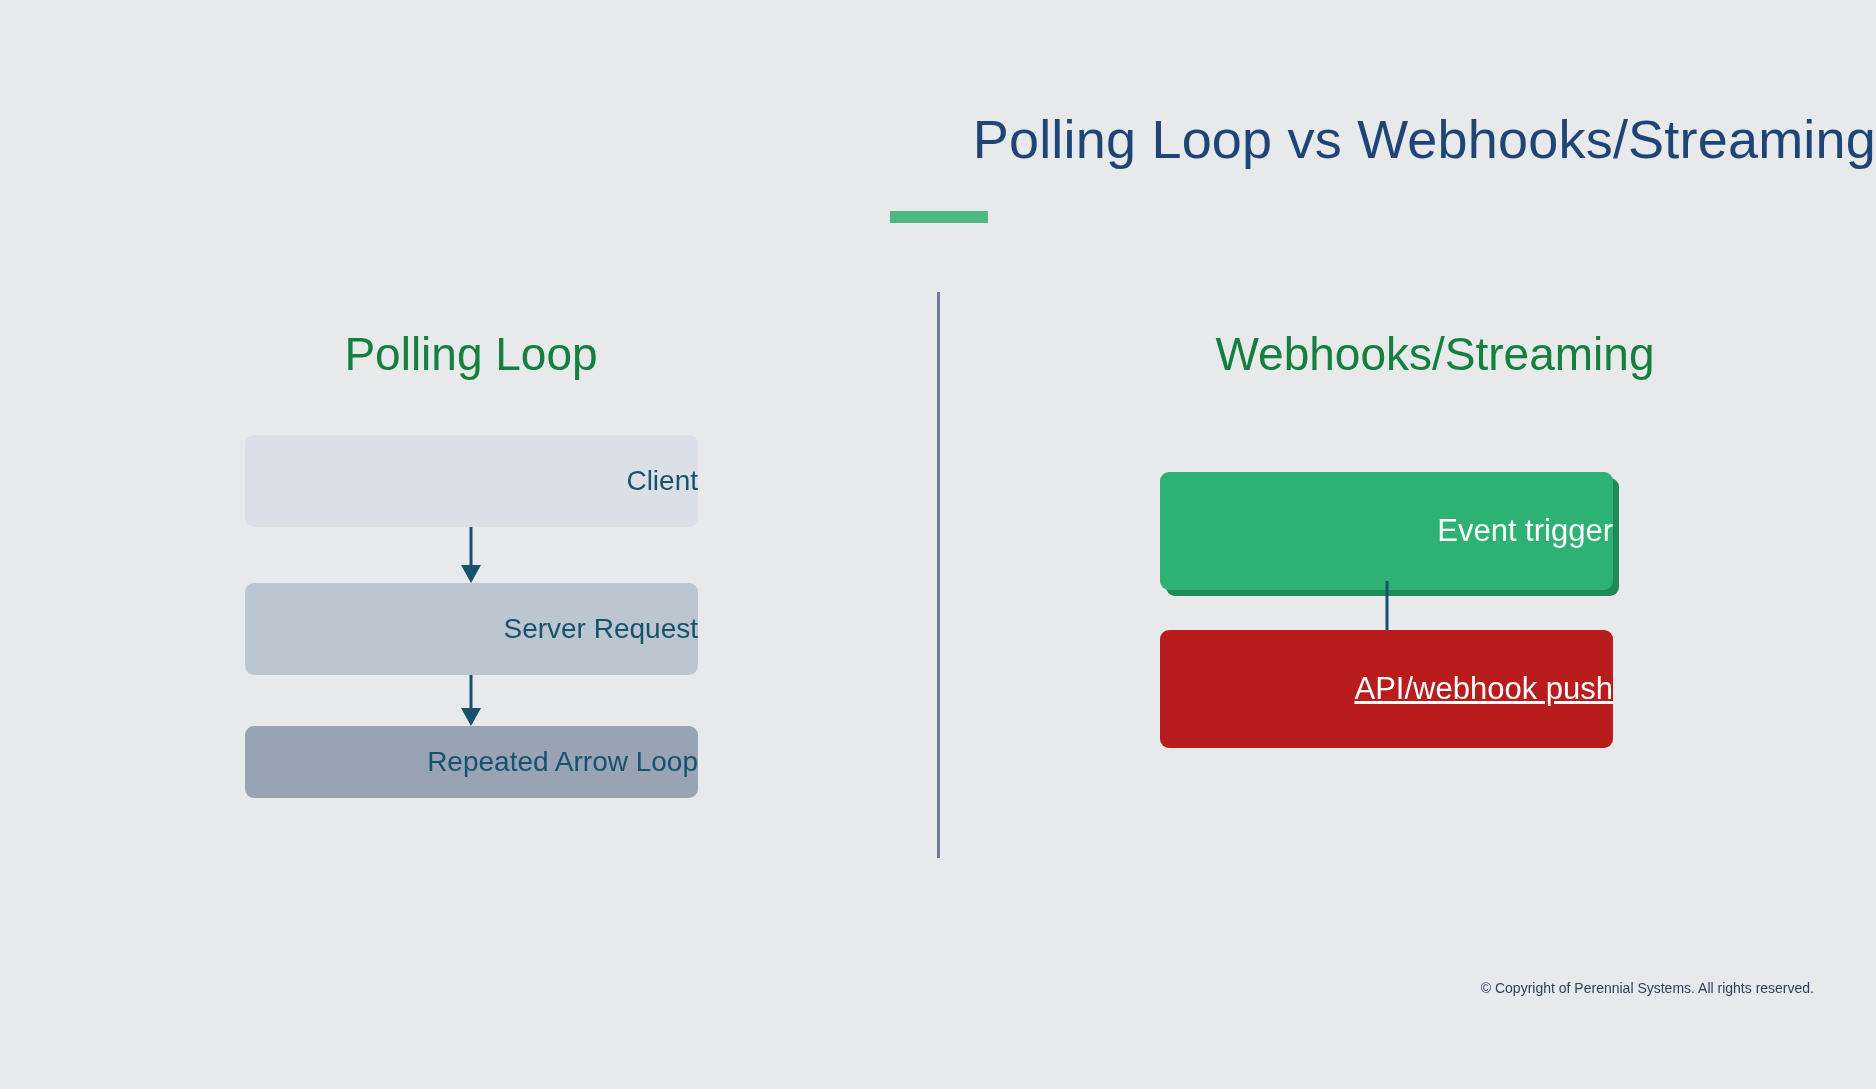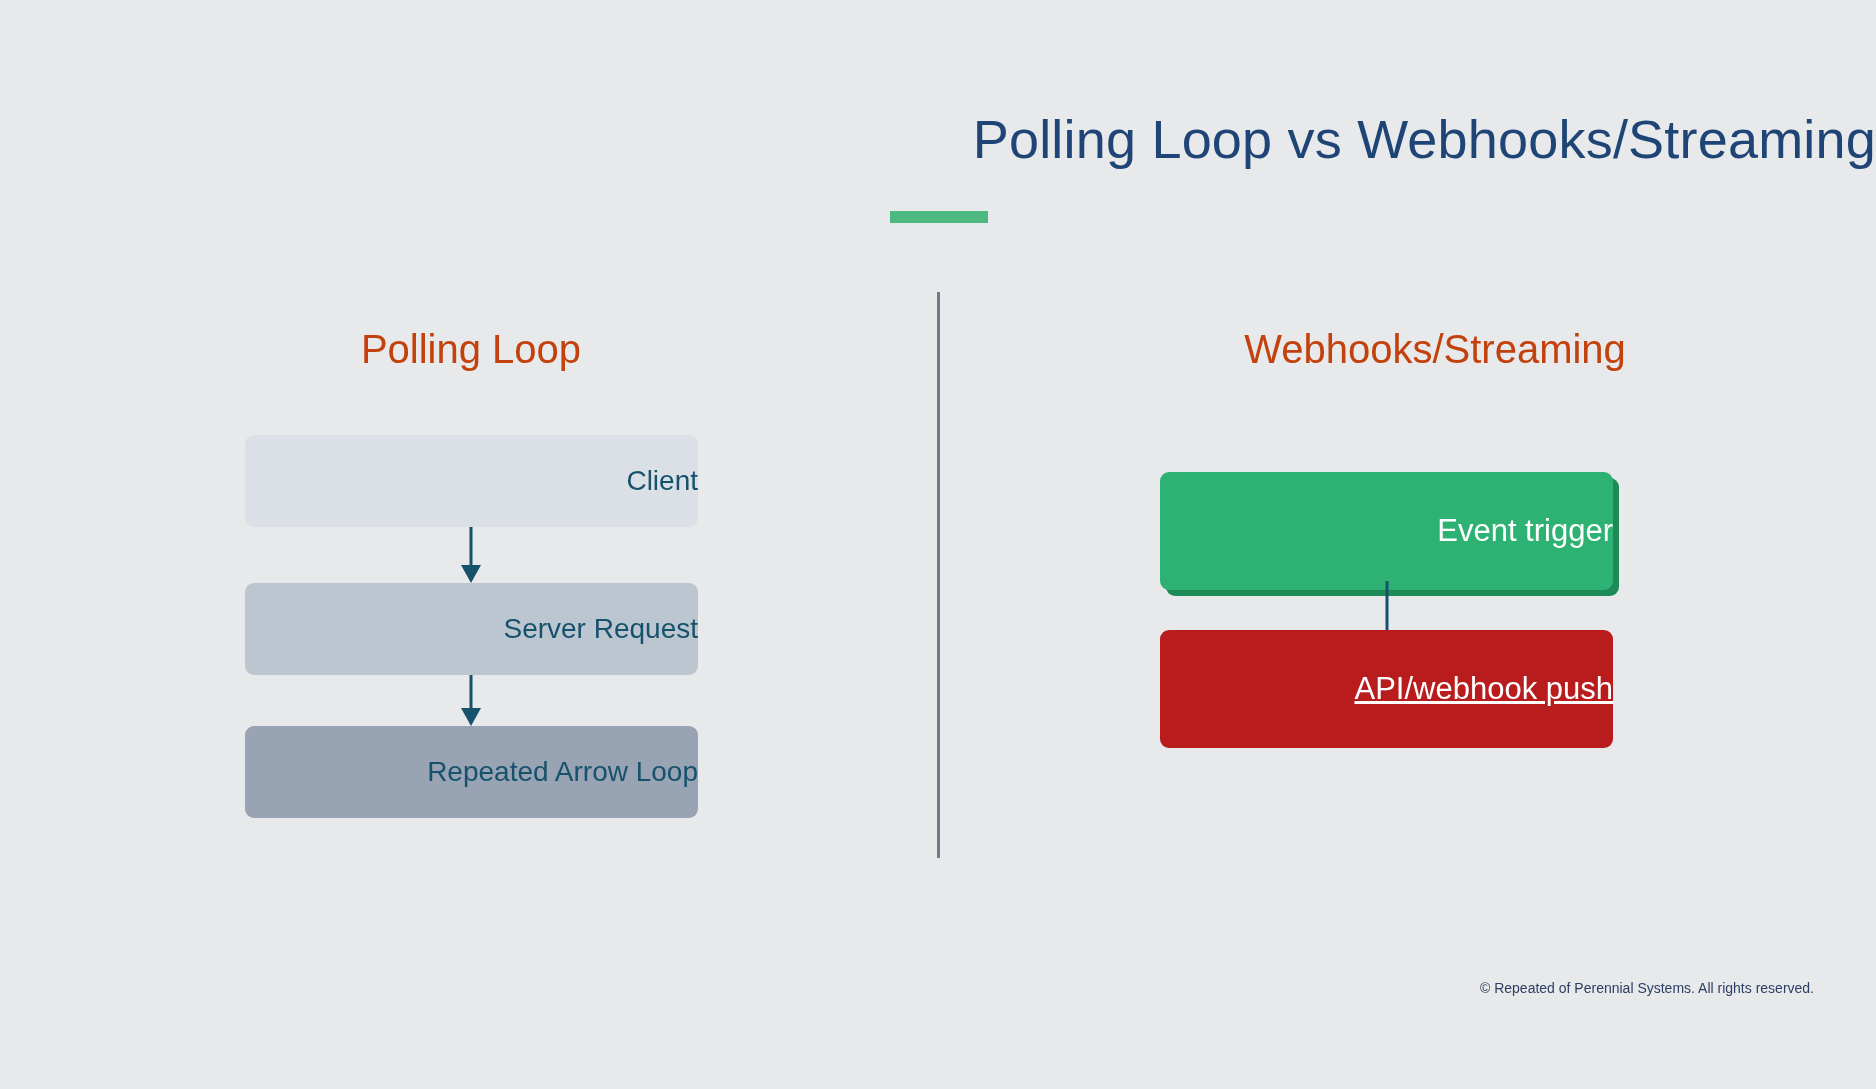--- a/index.html
+++ b/index.html
@@ -42,23 +42,23 @@
     left: 890px;
     width: 98px;
     height: 12px;
     background: #4db880;
   }
 
   
   .col-heading {
     position: absolute;
     top: 327px;
-    font-size: 40px;
+    font-size: 46px;
     font-weight: 400;
-    color: #c2410c;
+    color: #15803d;
     text-align: center;
     white-space: nowrap;
   }
   .col-heading.left {
     left: 180px;
     width: 582px;
   }
   .col-heading.right {
     left: 1100px;
     width: 670px;
@@ -103,21 +103,21 @@
     top: 583px;
     width: 453px;
     height: 92px;
     background: #bcc6d0;
     color: #16526b;
   }
   .node.n-loop {
     left: 245px;
     top: 726px;
     width: 453px;
-    height: 92px;
+    height: 72px;
     background: #98a3b4;
     color: #16526b;
   }
 
   
   .node.n-event {
     left: 1160px;
     top: 463px;
     width: 453px;
     height: 118px;
@@ -201,15 +201,15 @@
 
   <svg class="arrow" style="left:1371px; top:581px;" width="32" height="74">
     <line x1="16" y1="0" x2="16" y2="56" stroke="#16526b" stroke-width="3"></line>
     <polygon points="6,54 26,54 16,74" fill="#16526b"></polygon>
   </svg>
 
   <div class="node n-push">
     <span>API/webhook push</span>
   </div>
 
-  <div class="footer">© Repeated of Perennial Systems. All rights reserved.</div>
+  <div class="footer">© Copyright of Perennial Systems. All rights reserved.</div>
 
 </div>
 
 </body></html>

